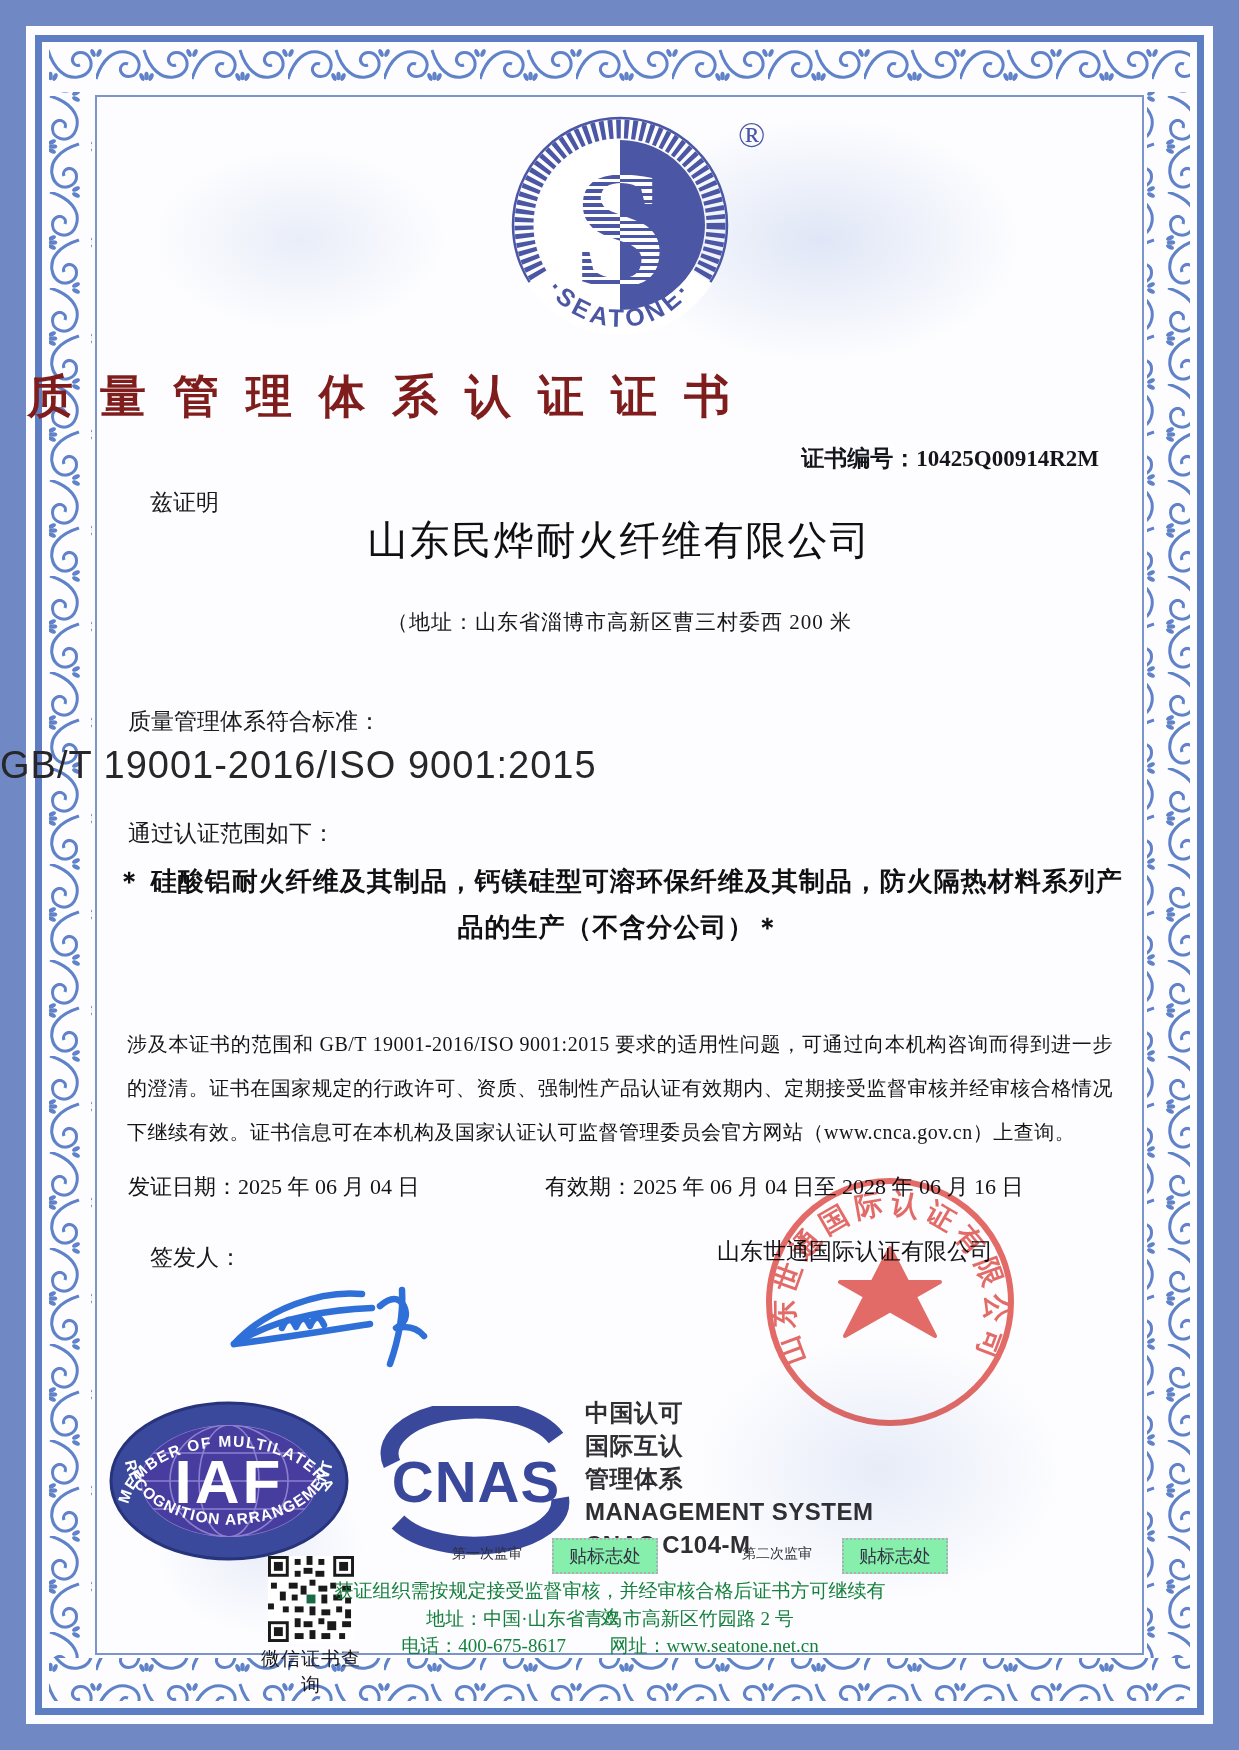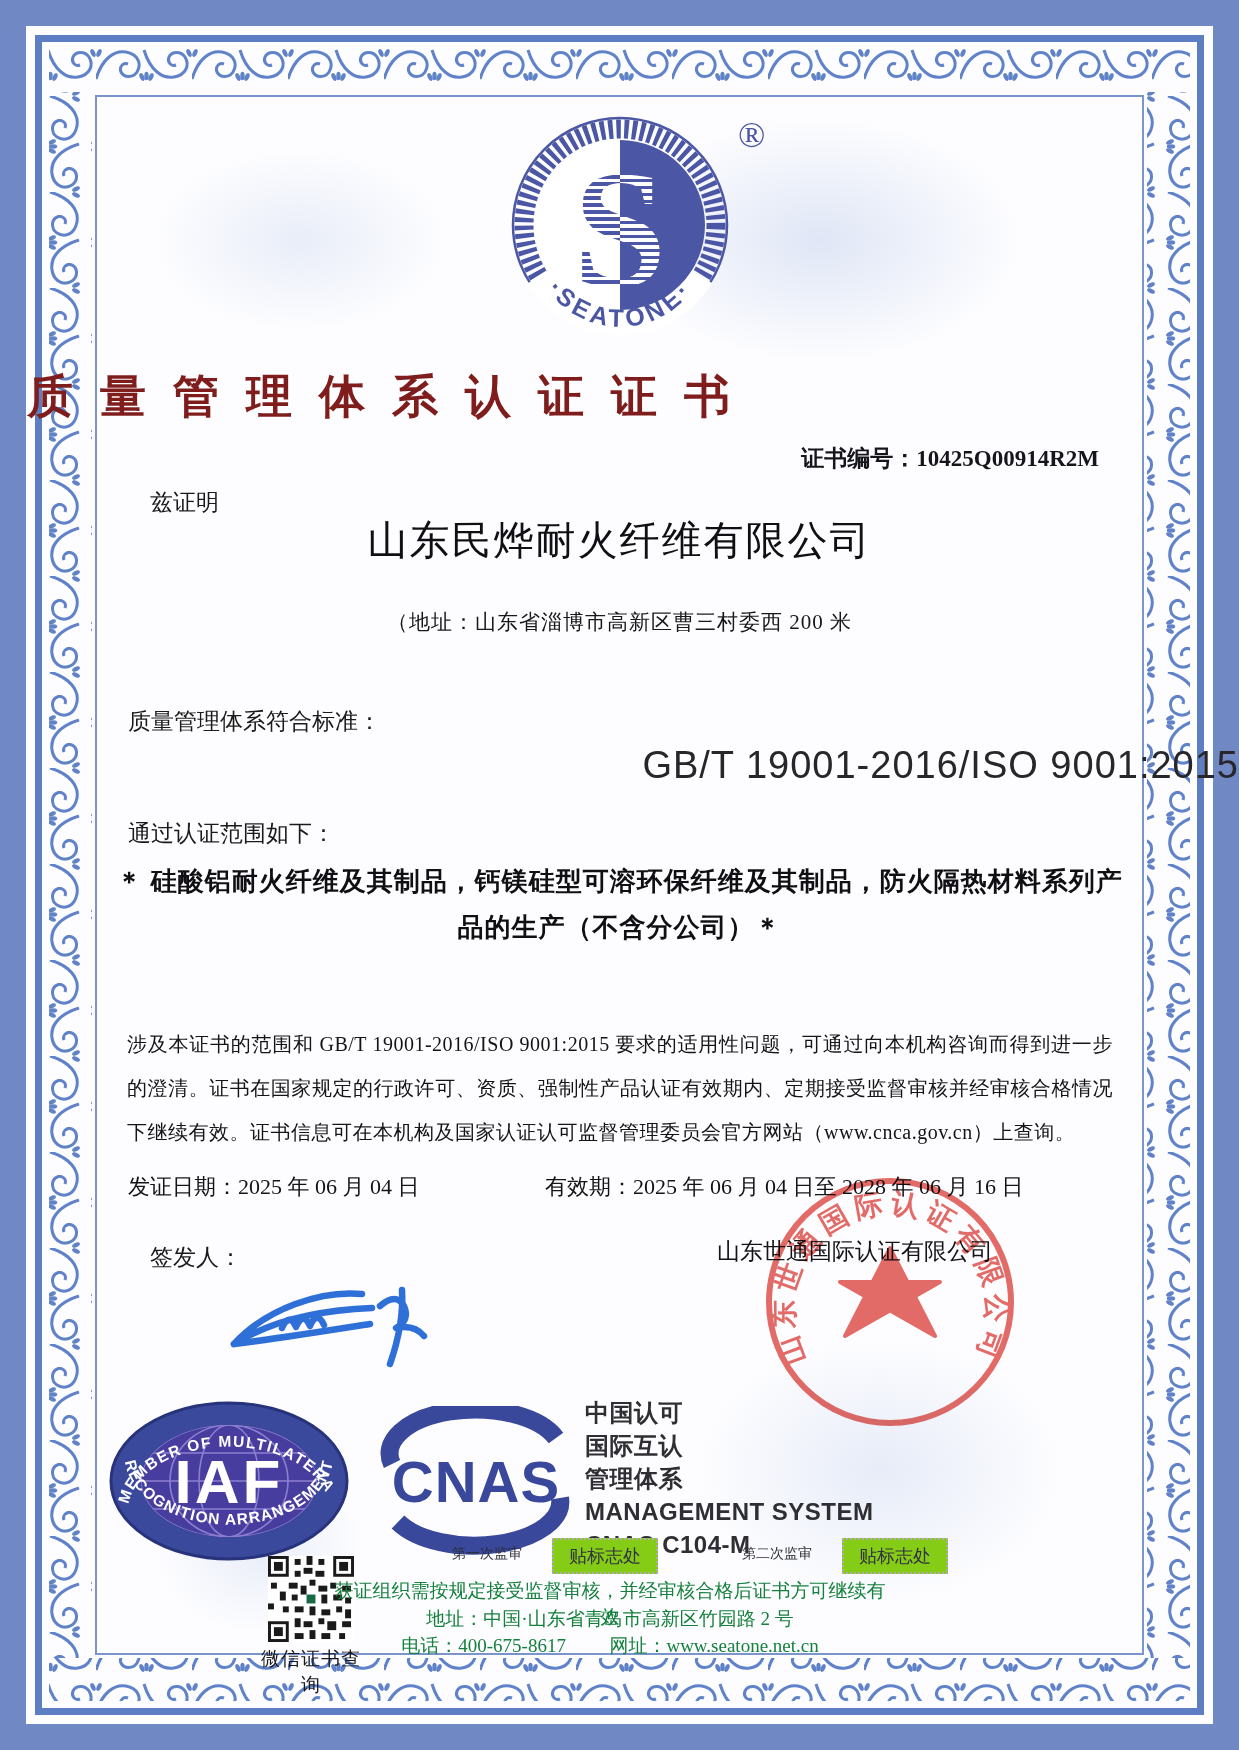--- a/index.html
+++ b/index.html
@@ -10,31 +10,31 @@
   
   .band-outer{position:absolute;inset:0;border:26px solid #7089c5;box-sizing:border-box;}
   .frame-thick{position:absolute;inset:35px;border:7px solid #5d7ec3;box-sizing:border-box;}
   .frame-thin{position:absolute;inset:95px;border:2px solid #7b95cc;box-sizing:border-box;}
   .title{width:100%;font-size:46px;font-weight:bold;color:#7f1d1d;
          letter-spacing:27px;text-indent:27px;}
   .certno{font-size:23px;font-weight:bold;color:#15151c;}
   .small-label{font-size:23px;color:#1a1a1a;}
   .company{width:100%;text-align:center;font-size:40px;font-weight:normal;color:#0f0f14;letter-spacing:2px;}
   .addr{width:100%;text-align:center;font-size:21px;color:#17171c;letter-spacing:1px;}
-  .standard{width:100%;text-align:right;font-size:38px;color:#26262b;
+  .standard{width:100%;text-align:left;font-size:38px;color:#26262b;
             font-family:"Liberation Sans","DejaVu Sans",sans-serif;letter-spacing:1px;}
   .scope{width:100%;text-align:center;font-size:26px;font-weight:600;color:#101014;letter-spacing:1px;}
   .disclaimer{font-size:20px;line-height:44px;text-align:justify;color:#141418;letter-spacing:0.5px;}
   .dateline{font-size:22px;color:#141418;}
   .issuer{text-align:center;font-size:23px;color:#141418;}
   .cnas-lines{font-family:"Liberation Sans","DejaVu Sans",sans-serif;font-size:24px;font-weight:bold;
               color:#2e2e33;line-height:33px;letter-spacing:0.5px;}
   .foot{font-size:19px;color:#15803d;}
   .audit-label{font-size:14px;color:#2e2e38;}
-  .sticker-box{box-sizing:border-box;border:2px dotted #b3a9bb;background:#84cc16;
+  .sticker-box{box-sizing:border-box;border:2px dotted #b3a9bb;background:#86efac;
                text-align:center;font-size:18px;color:#323244;line-height:32px;}
   .qr-caption{font-size:19px;color:#17171c;letter-spacing:1px;}
 </style>
 </head>
 <body>
 
 <div class="page">
 
   <div class="blob" style="left:540px;top:70px;width:560px;height:340px;background:radial-gradient(closest-side,rgba(199,211,238,0.55),rgba(199,211,238,0) 72%);"></div>
   <div class="blob" style="left:90px;top:110px;width:420px;height:260px;background:radial-gradient(closest-side,rgba(208,218,240,0.45),rgba(208,218,240,0) 70%);"></div>

